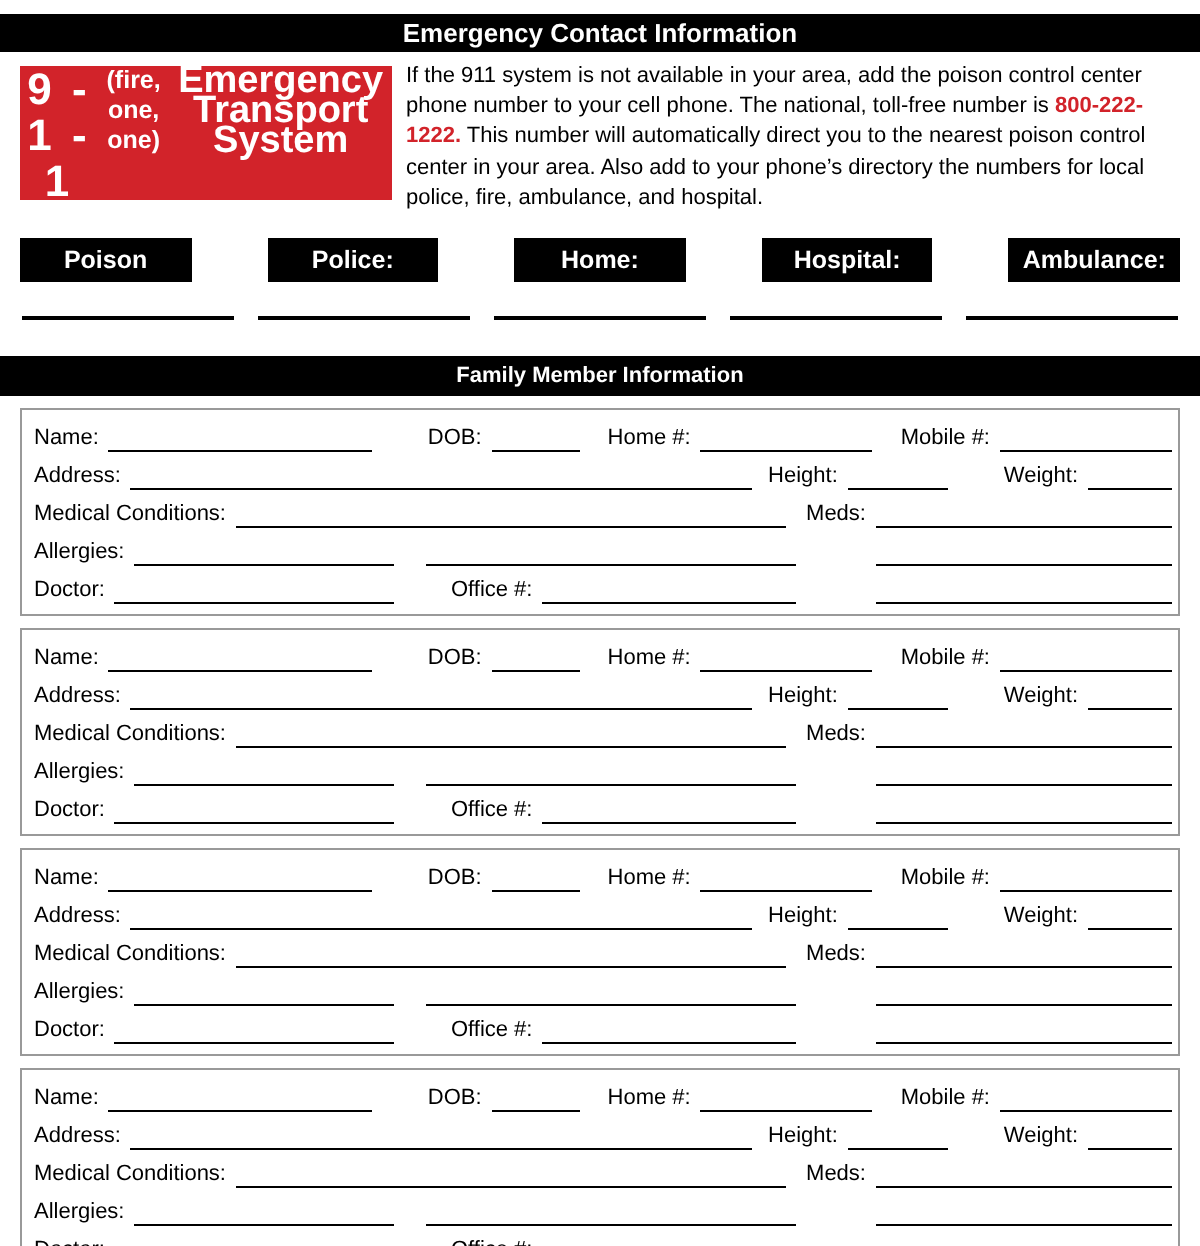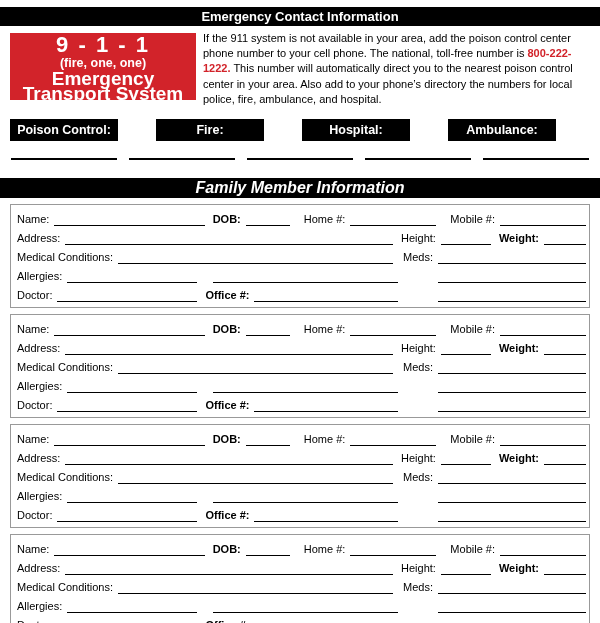--- a/index.html
+++ b/index.html
@@ -2,62 +2,63 @@
 <html><head>
 <meta charset="utf-8">
 <style>
   html,body{margin:0;padding:0;background:#fff;}
   .page{width:600px;height:623px;background:#ffffff;overflow:hidden;position:relative;
         font-family:"Liberation Sans",sans-serif;color:#000;}
   .bar{background:#000;color:#fff;font-weight:700;text-align:center;}
   .title-bar{margin-top:7px;height:19px;line-height:19px;font-size:13px;}
   .top{display:flex;margin:4px 3px 0 10px;}
   .redbox{width:186px;height:67px;background:#d2232a;color:#fff;text-align:center;
-          display:flex;flex-direction:column;justify-content:center;margin-top:3px;flex:none;}
+          display:flex;flex-direction:row;justify-content:center;margin-top:3px;flex:none;}
   .red-number{font-size:22px;font-weight:700;letter-spacing:2px;line-height:23px;}
   .red-sub{font-size:12.5px;font-weight:700;line-height:15px;}
   .red-caption{font-size:19px;font-weight:700;line-height:15px;}
   .intro{margin:1px 0 0 7px;width:396px;font-size:11px;line-height:15.2px;text-align:left;}
   .phone{color:#d2232a;font-weight:700;}
   .contact-row{display:flex;justify-content:flex-start;margin:12px 10px 0;gap:38px;}
   .contact-box{width:108px;height:22px;line-height:22px;font-size:12.5px;}
   .contact-lines{display:flex;justify-content:space-between;margin:17px 11px 0;}
   .contact-line{width:106px;height:2px;background:#000;}
-  .family-bar{margin-top:18px;height:20px;line-height:20px;font-size:16px;font-style:italic;}
+  .family-bar{margin-top:18px;height:20px;line-height:20px;font-size:11px;}
   .members{margin:6px 10px 0;}
   .member{border:1px solid #999;padding:5px 3px 5px 6px;margin-bottom:6px;background:#fff;}
   .m-row{display:flex;align-items:flex-end;height:16px;margin-bottom:3px;font-size:11px;}
   .m-row:last-child{margin-bottom:0;}
   .lbl{white-space:nowrap;padding-right:5px;line-height:13px;}
   .blank{border-bottom:1px solid #000;height:14px;flex:none;}
   .grow{flex:1 1 auto;}
   .w42{width:42px;} .w44{width:44px;} .w50{width:50px;} .w86{width:86px;}
   .w130{width:130px;} .w140{width:140px;} .w148{width:148px;}
-  .ml8{margin-left:8px;} .ml10{margin-left:10px;} .ml12{margin-left:8px;font-weight:bold;}
+  .ml8{margin-left:8px;} .ml10{margin-left:10px;} .ml12{margin-left:28px;}
   .ml14{margin-left:14px;} .ml16{margin-left:16px;} .ml40{margin-left:40px;}
 </style>
 </head>
 <body>
 
 <div class="page">
 
   <div class="bar title-bar">Emergency Contact Information</div>
 
   <div class="top">
     <div class="redbox" style="background: rgb(210, 35, 42);">
       <div class="red-number">9 - 1 - 1</div>
       <div class="red-sub">(fire, one, one)</div>
       <div class="red-caption">Emergency Transport System</div>
     </div>
     <p class="intro"><span>If the 911 system is not available in your area, add the poison control center phone number to your cell phone. The national, toll-free number is </span><span class="phone" style="color: rgb(210, 35, 42);">800-222-1222.</span><span> This number will automatically direct you to the nearest poison control center in your area. Also add to your phone’s directory the numbers for local police, fire, ambulance, and hospital.</span></p>
   </div>
 
   <div class="contact-row">
     <div class="bar contact-box">Poison Control:</div>
-    <div class="bar contact-box">Fire:</div>
+    <div class="bar contact-box">Police:</div>
+    <div class="bar contact-box">Home:</div>
     <div class="bar contact-box">Hospital:</div>
     <div class="bar contact-box">Ambulance:</div>
   </div>
 
   <div class="contact-lines">
     <div class="contact-line"></div>
     <div class="contact-line"></div>
     <div class="contact-line"></div>
     <div class="contact-line"></div>
     <div class="contact-line"></div>

